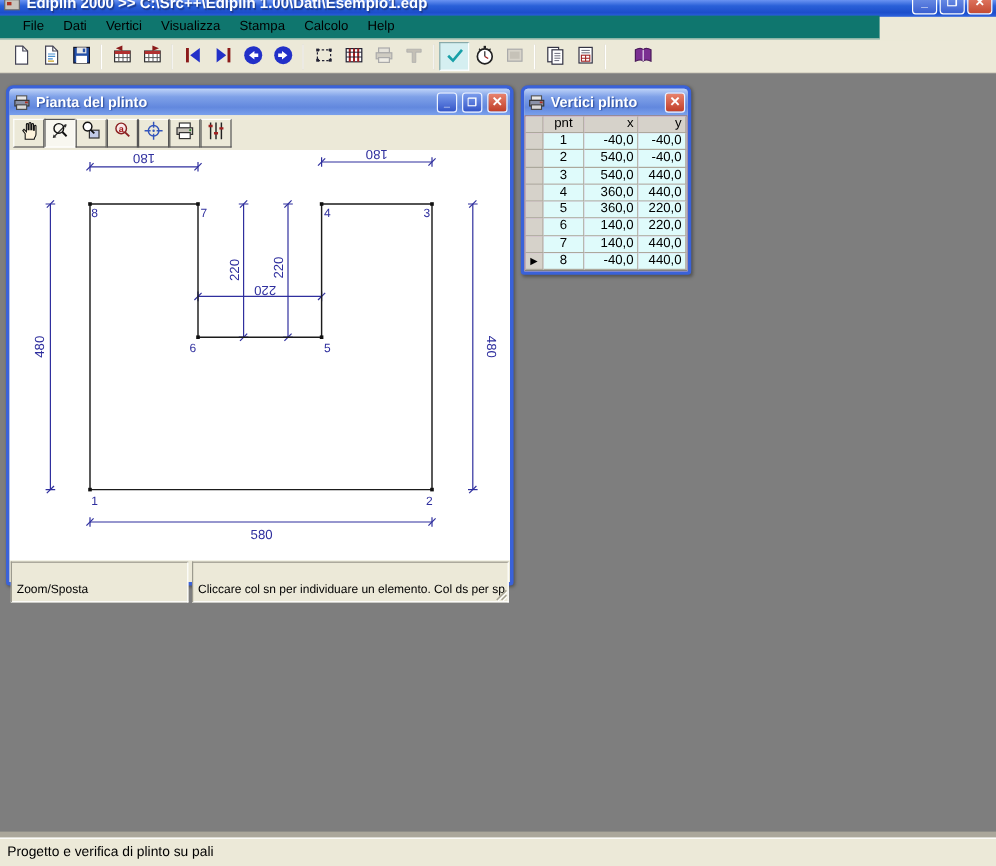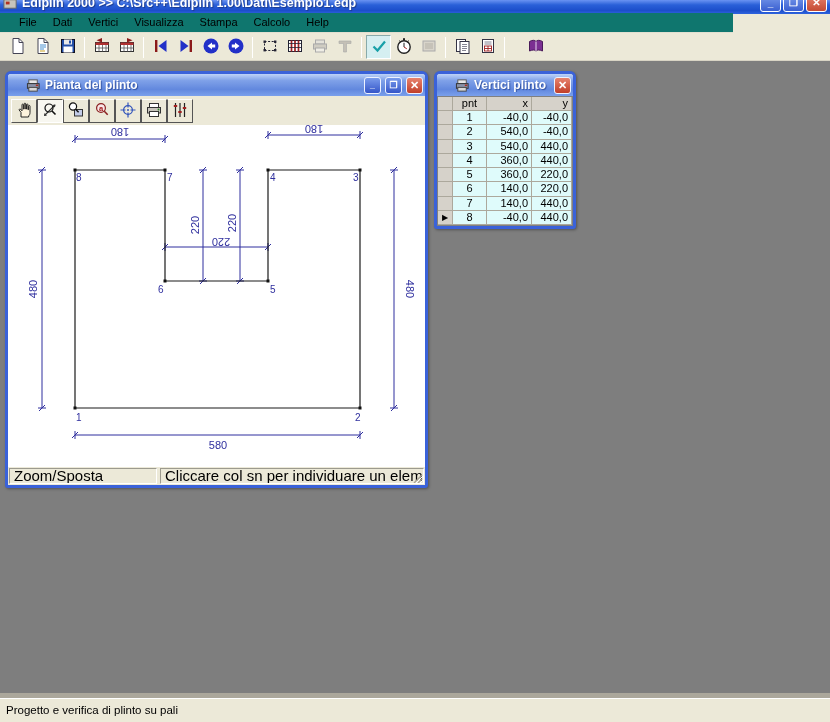--- a/index.html
+++ b/index.html
@@ -33,21 +33,21 @@
   .tsep { width:1px; height:21px; background:#BAB6A6; border-right:1px solid #fff; margin:0 4px; }
   .tgap { width:14px; }
 
   
   .mdi { position:absolute; left:0; top:61px; width:830px; height:637px; background:#7E7E7E; }
   .mdi-edge { position:absolute; left:0; bottom:0; width:830px; height:5px; background:#ABA79B; }
 
   
   .xpwin { position:absolute; border:3px solid #3A62D9; border-radius:6px 6px 3px 3px;
     background:#ECE9D8; display:flex; flex-direction:column; box-shadow:1px 1px 3px rgba(0,0,0,.35); }
-  .child-titlebar { height:22px; flex:0 0 22px; display:flex; align-items:center; gap:4px; padding:0 2px 0 18px;
+  .child-titlebar { height:22px; flex:0 0 22px; display:flex; align-items:center; gap:4px; padding:0 2px 0 3px;
     background:linear-gradient(180deg,#BDD2F8 0%,#7FA1E8 30%,#6288DE 70%,#7AA0EC 100%);
     border-radius:3px 3px 0 0; }
   .child-title-text { color:#fff; font-weight:bold; font-size:12px; flex:1; white-space:nowrap;
     overflow:hidden; text-shadow:1px 1px 1px #3050A0; }
   .cbtn { width:17px; height:17px; border:1px solid #EDF2FF; border-radius:3px; color:#fff;
     font-size:9px; line-height:15px; text-align:center; font-weight:bold; flex:0 0 17px;
     background:linear-gradient(180deg,#7A9CEC,#3455C8); }
   .cbtn.close { background:linear-gradient(180deg,#E8836E,#C03E28); font-size:11px; }
 
   
@@ -55,21 +55,21 @@
   .pianta-toolbar { height:29px; flex:0 0 29px; background:#ECE9D8; display:flex; align-items:center;
     padding-left:3px; }
   .ptbtn { width:26px; height:24px; display:flex; align-items:center; justify-content:center;
     background:#ECE9D8; border:1px solid; border-color:#FFF #555 #555 #FFF; }
   .ptbtn + .ptbtn { border-left-color:#555; }
   .ptbtn.active { border-color:#555 #FFF #FFF #555; background:#F8F7F0; }
   .canvas { flex:1; background:#fff; position:relative; overflow:hidden; }
   .canvas svg { position:absolute; left:0; top:0; }
   .pianta-status { height:18px; flex:0 0 18px; background:#ECE9D8; display:flex; gap:3px; padding:1px 1px 1px 1px; }
   .spane { border:1px solid; border-color:#9C9A8E #FFF #FFF #9C9A8E; background:#ECE9D8;
-    font-size:15px; line-height:14px; padding:0 4px; white-space:nowrap; overflow:hidden; }
+    font-size:10px; line-height:14px; padding:16px 4px; white-space:nowrap; overflow:hidden; }
   .spane1 { flex:0 0 148px; }
   .spane2 { flex:1; position:relative; padding-right:12px; }
   .grip { position:absolute; right:0; bottom:0; width:11px; height:11px; }
 
   
   .win-vertici { left:434px; top:10px; width:142px; height:158px; }
   .vtable { flex:1; border:1px solid #808080; background:#f0abfc; display:flex; flex-direction:column; }
   .vrow { display:flex; height:14px; flex:1; }
   .vcell { border-right:1px solid #ACA89C; border-bottom:1px solid #ACA89C; font-size:11px;
     line-height:13px; overflow:hidden; }

